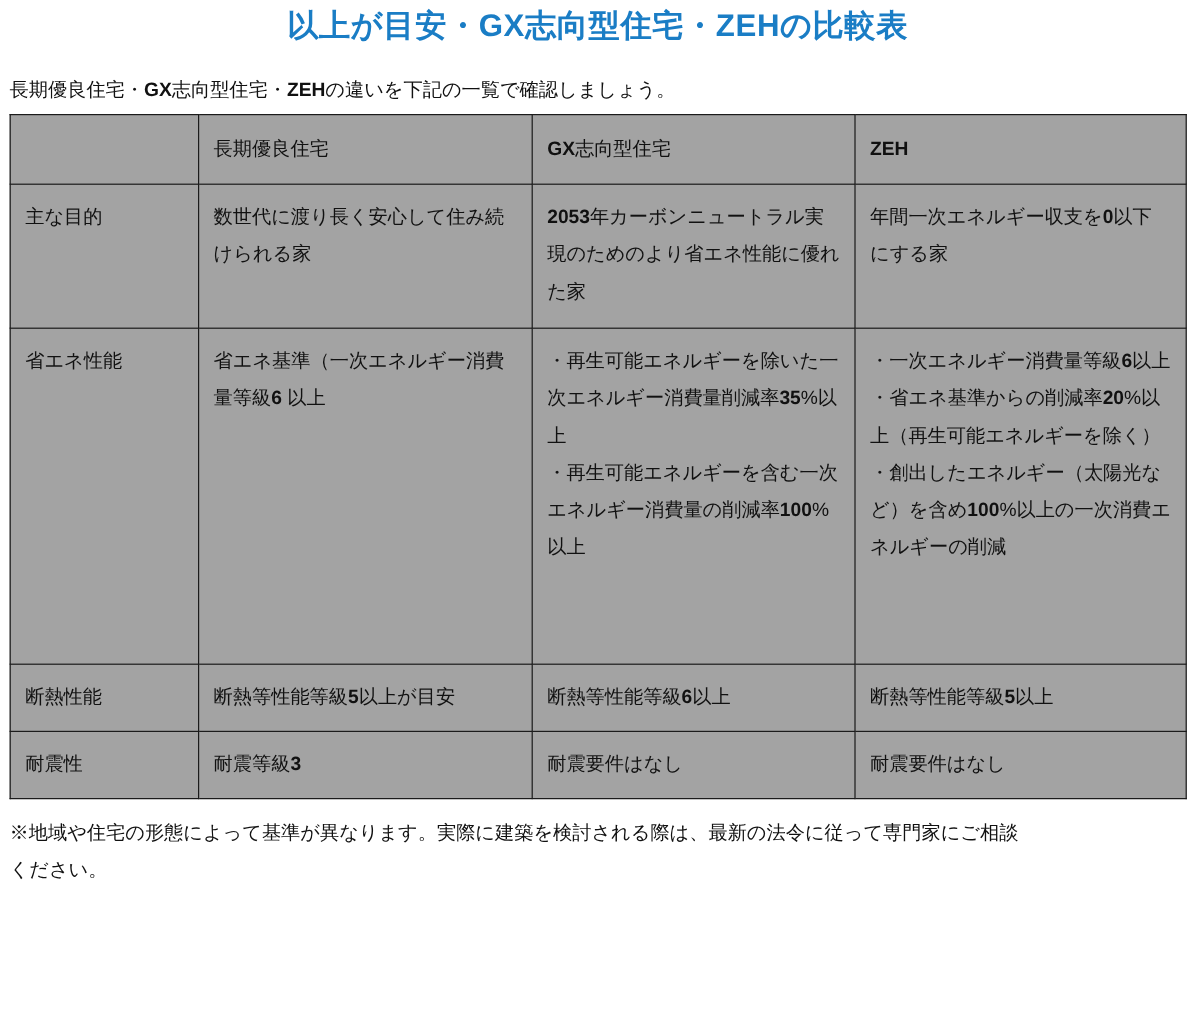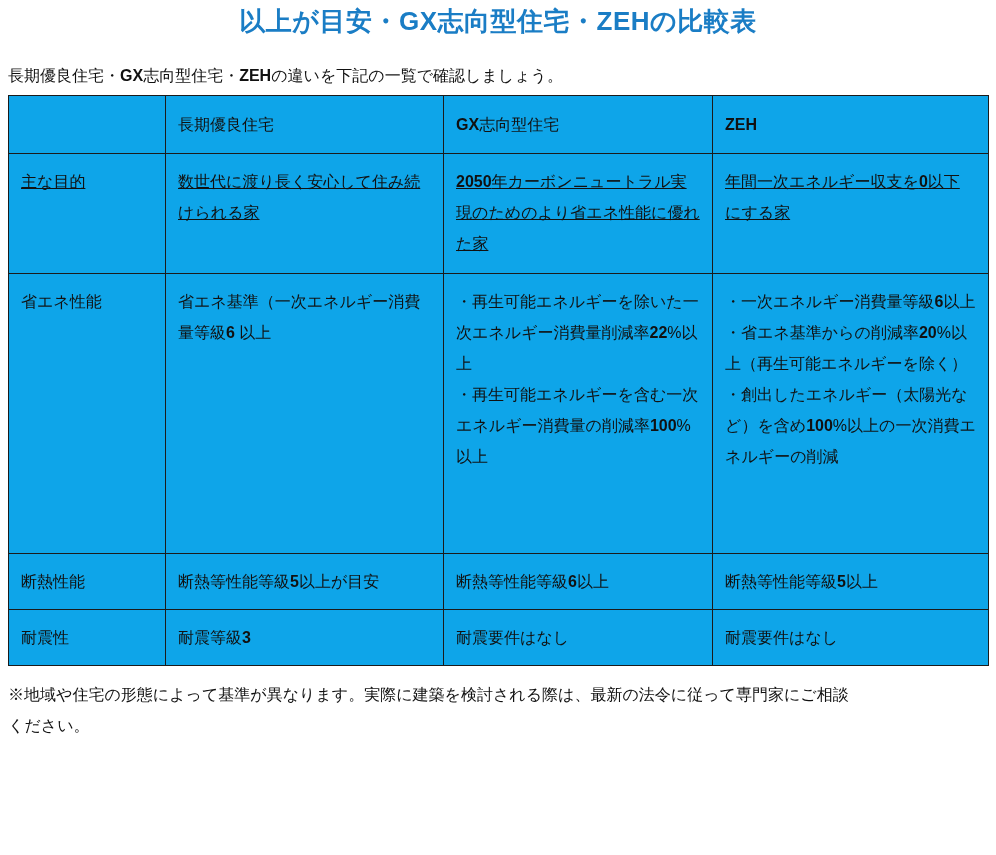--- a/index.html
+++ b/index.html
@@ -29,36 +29,36 @@
   }
   .intro {
     margin: 25px 0 7px 0;
     font-size: 16px;
     line-height: 24px;
   }
   table.compare {
     border-collapse: collapse;
     table-layout: fixed;
     width: 980px;
-    background: #0ea5e9;
+    background: #a3a3a3;
   }
   table.compare th, table.compare td {
     border: 1.5px solid var(--border);
     padding: 12px 12px;
     font-size: 16px;
     font-weight: 400;
     text-align: left;
     vertical-align: top;
     line-height: 31px;
     white-space: pre-line;
     word-break: break-all;
   }
   table.compare thead th { vertical-align: middle; }
   tr.r-head { height: 58px; }
-  tr.r0 { height: 120px; text-decoration: underline; }
+  tr.r0 { height: 120px; }
   tr.r1 { height: 280px; }
   tr.r2 { height: 56px; margin-left: 21px; }
   tr.r3 { height: 118px; }
   tr.r4 { height: 52px; margin-left: 34px; }
   b { font-weight: 700; }
   .footnote {
     margin-top: 13px;
     width: 980px;
     font-size: 16px;
     line-height: 31px;
@@ -86,27 +86,27 @@
         <th></th>
         <th>長期優良住宅</th>
         <th><b>GX</b>志向型住宅</th>
         <th><b>ZEH</b></th>
       </tr>
     </thead>
     <tbody>
       <tr class="r0">
         <th>主な目的</th>
         <td>数世代に渡り長く安心して住み続けられる家</td>
-        <td><b>2050</b>年カーボンニュートラル実現のためのより省エネ性能に優れた家</td>
+        <td><b>2053</b>年カーボンニュートラル実現のためのより省エネ性能に優れた家</td>
         <td>年間一次エネルギー収支を<b>0</b>以下にする家</td>
       </tr>
       <tr class="r1">
         <th>省エネ性能</th>
         <td>省エネ基準（一次エネルギー消費量等級<b>6</b> 以上</td>
-        <td>・再生可能エネルギーを除いた一次エネルギー消費量削減率<b>22</b>%以上
+        <td>・再生可能エネルギーを除いた一次エネルギー消費量削減率<b>35</b>%以上
 ・再生可能エネルギーを含む一次エネルギー消費量の削減率<b>100</b>%以上</td>
         <td>・一次エネルギー消費量等級<b>6</b>以上
 ・省エネ基準からの削減率<b>20</b>%以上（再生可能エネルギーを除く）
 ・創出したエネルギー（太陽光など）を含め<b>100</b>%以上の一次消費エネルギーの削減</td>
       </tr>
       <tr class="r2">
         <th>断熱性能</th>
         <td>断熱等性能等級<b>5</b>以上が目安</td>
         <td>断熱等性能等級<b>6</b>以上</td>
         <td>断熱等性能等級<b>5</b>以上</td>

